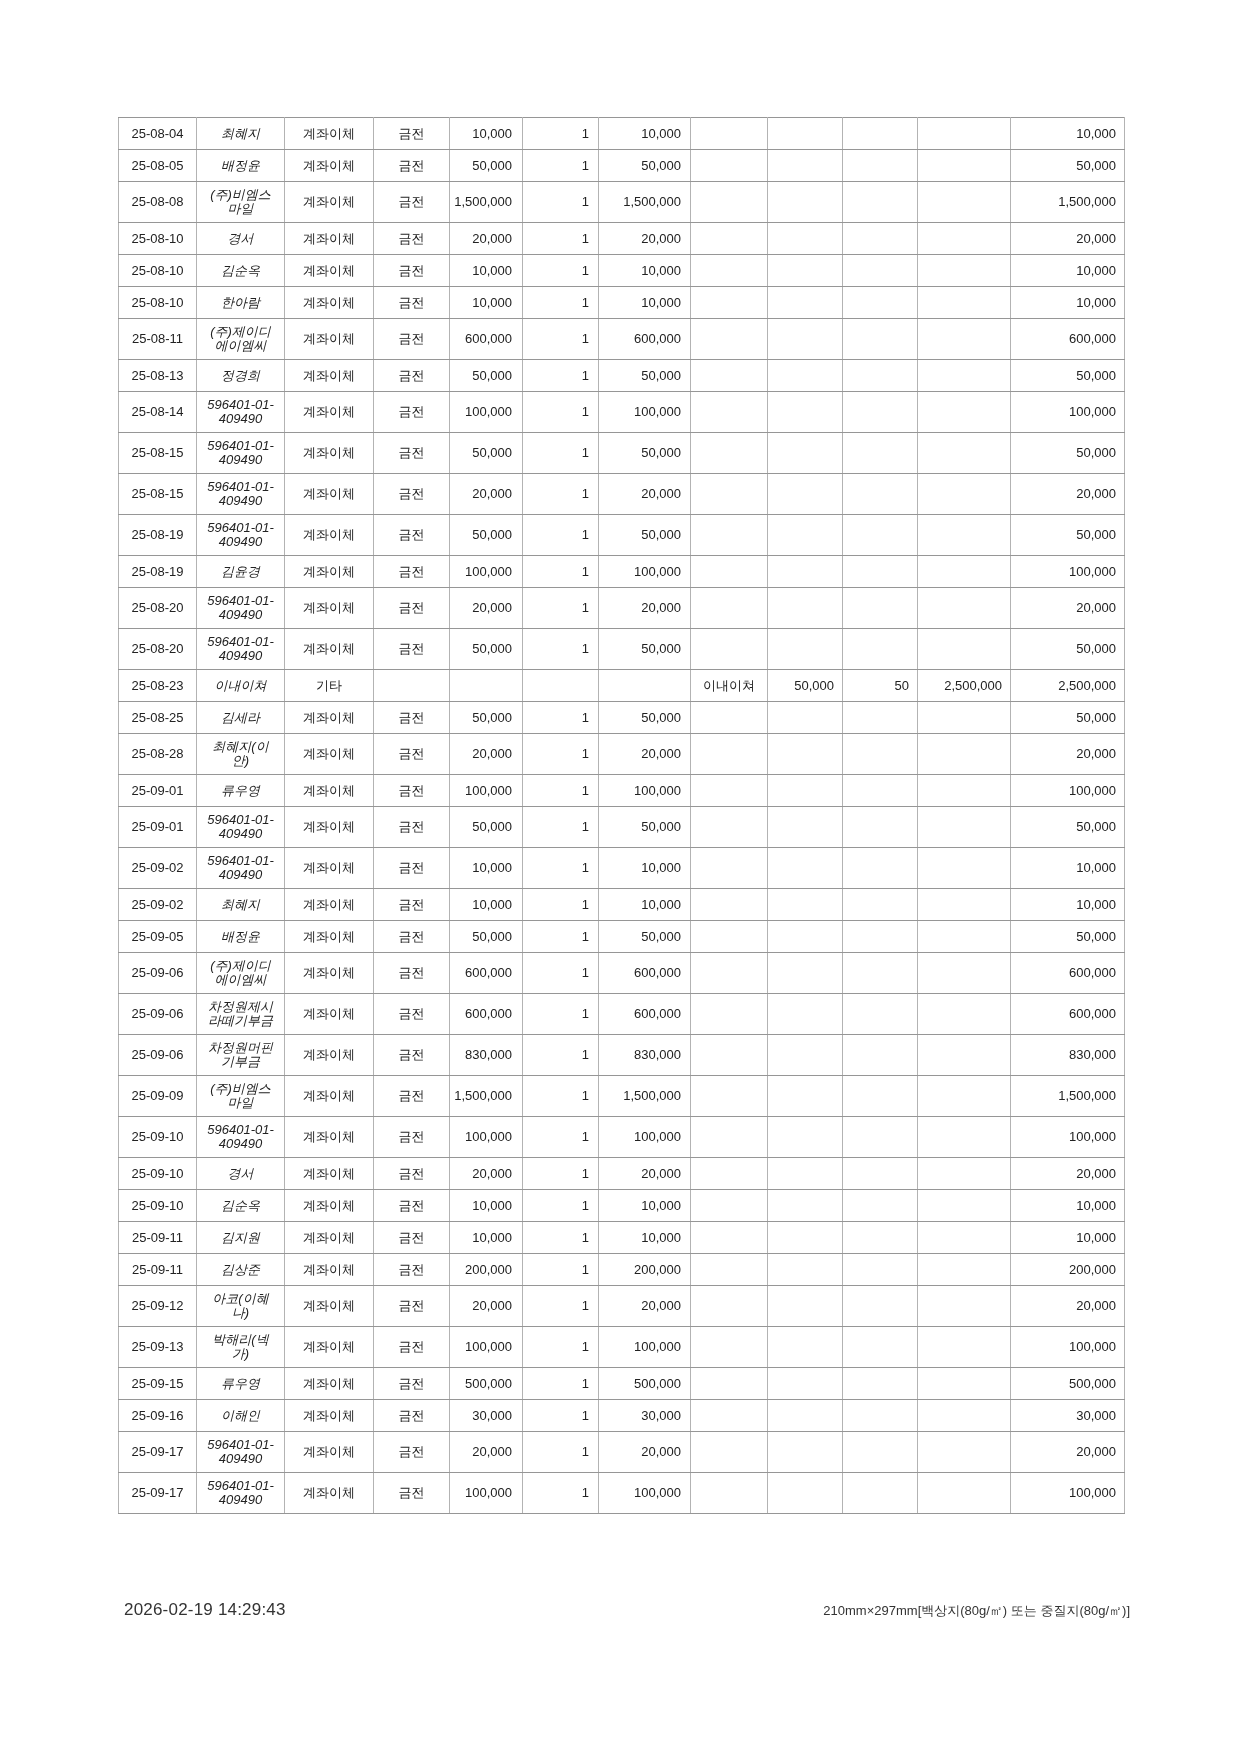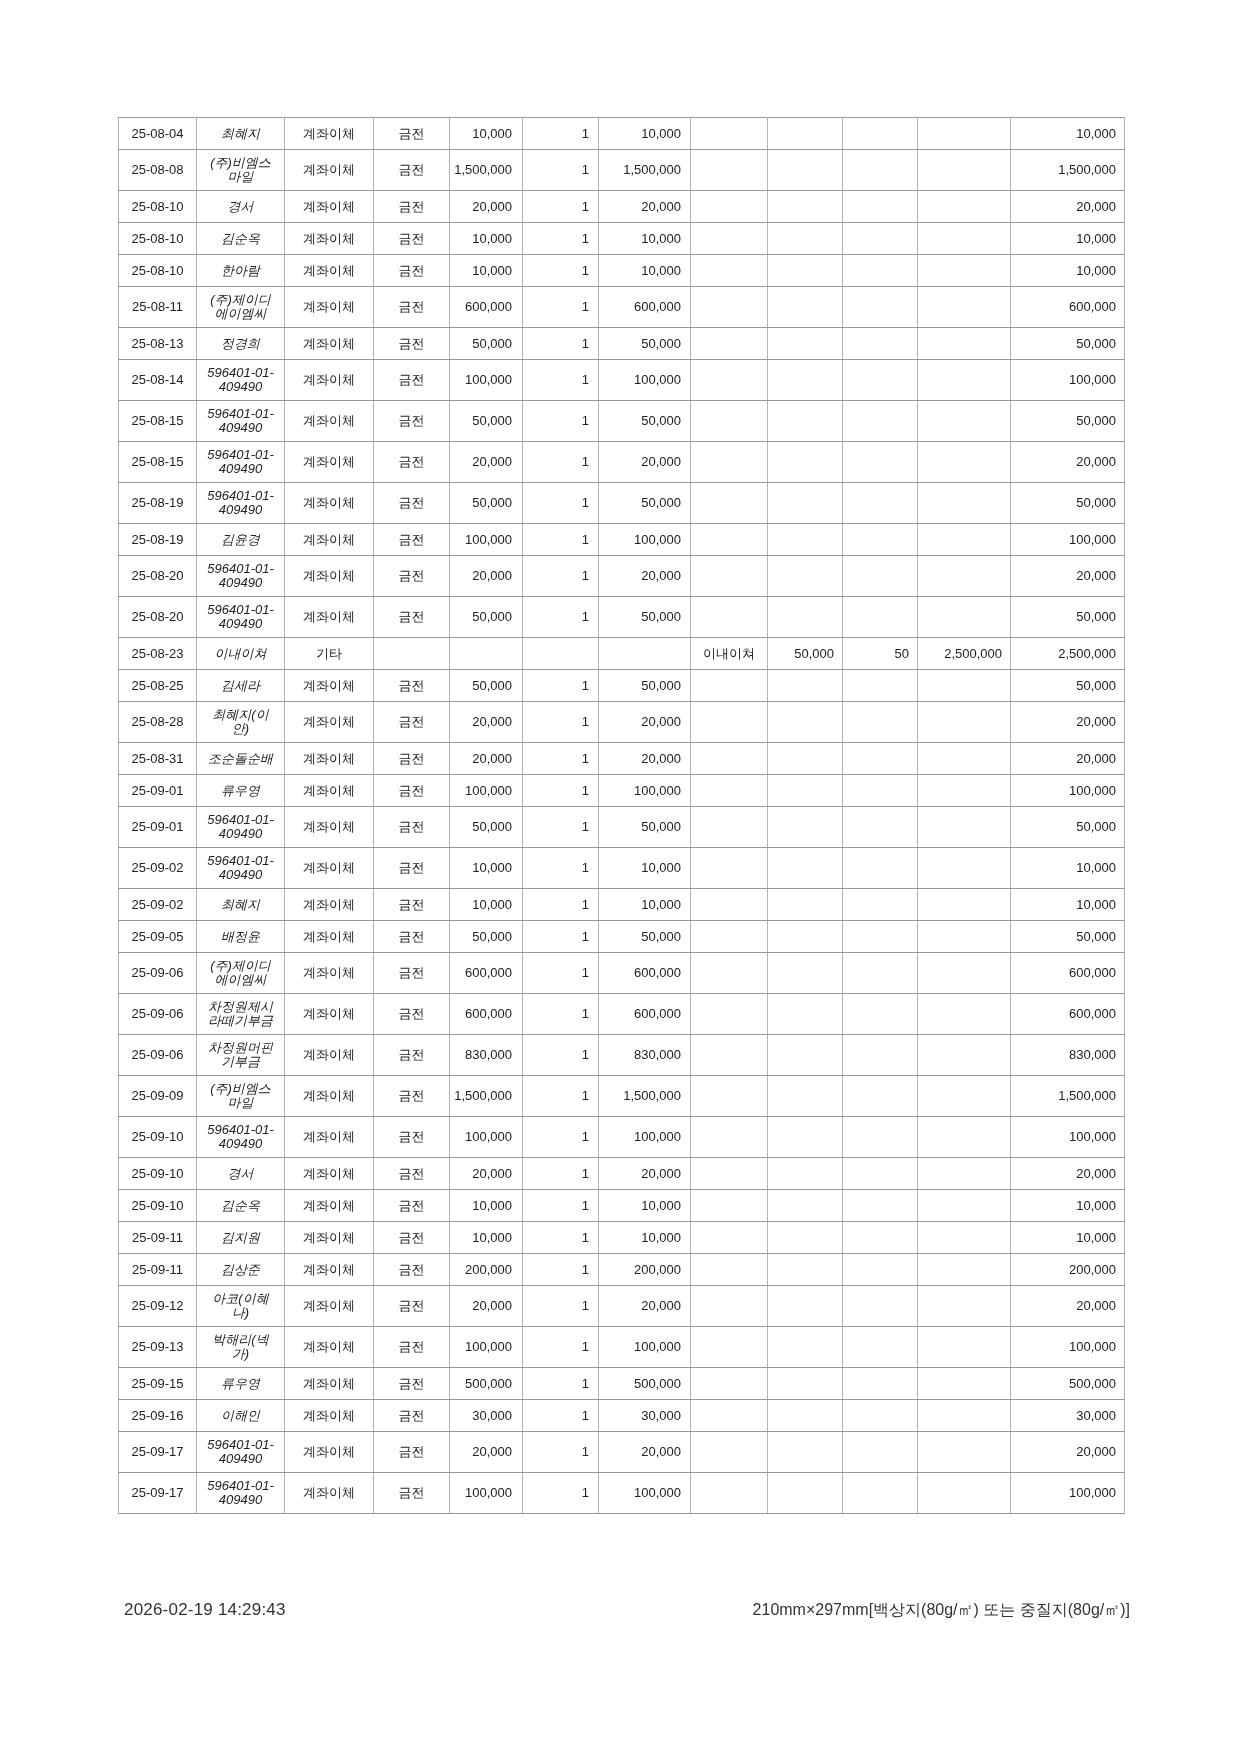--- a/index.html
+++ b/index.html
@@ -54,21 +54,21 @@
     position: absolute;
     left: 124px;
     top: 1600px;
     width: 1006px;
     display: flex;
     justify-content: space-between;
     align-items: baseline;
     color: #333333;
   }
   .footer-timestamp { font-size: 17px; letter-spacing: 0.2px; }
-  .footer-paper-spec { font-size: 16px; }
+  .footer-paper-spec { font-size: 13px; }
 </style>
 </head>
 <body>
 
 <div class="page">
 
   <table class="donation-table">
     <colgroup>
       <col style="width:78px">
         <col style="width:88px">
@@ -92,20 +92,34 @@
           <td class="r">10,000</td>
           <td class="r">1</td>
           <td class="r">10,000</td>
           <td class="c"></td>
           <td class="r"></td>
           <td class="r"></td>
           <td class="r"></td>
           <td class="r">10,000</td>
         </tr>
         <tr>
+          <td class="c">25-08-05</td>
+          <td class="c">배정윤</td>
+          <td class="c">계좌이체</td>
+          <td class="c">금전</td>
+          <td class="r">50,000</td>
+          <td class="r">1</td>
+          <td class="r">50,000</td>
+          <td class="c"></td>
+          <td class="r"></td>
+          <td class="r"></td>
+          <td class="r"></td>
+          <td class="r">50,000</td>
+        </tr>
+        <tr>
           <td class="c">25-08-08</td>
           <td class="c">(주)비엠스마일</td>
           <td class="c">계좌이체</td>
           <td class="c">금전</td>
           <td class="r">1,500,000</td>
           <td class="r">1</td>
           <td class="r">1,500,000</td>
           <td class="c"></td>
           <td class="r"></td>
           <td class="r"></td>
@@ -304,34 +318,20 @@
           <td class="r">50,000</td>
           <td class="c"></td>
           <td class="r"></td>
           <td class="r"></td>
           <td class="r"></td>
           <td class="r">50,000</td>
         </tr>
         <tr>
           <td class="c">25-08-28</td>
           <td class="c">최혜지(이안)</td>
-          <td class="c">계좌이체</td>
-          <td class="c">금전</td>
-          <td class="r">20,000</td>
-          <td class="r">1</td>
-          <td class="r">20,000</td>
-          <td class="c"></td>
-          <td class="r"></td>
-          <td class="r"></td>
-          <td class="r"></td>
-          <td class="r">20,000</td>
-        </tr>
-        <tr>
-          <td class="c">25-08-31</td>
-          <td class="c">조순돌순배</td>
           <td class="c">계좌이체</td>
           <td class="c">금전</td>
           <td class="r">20,000</td>
           <td class="r">1</td>
           <td class="r">20,000</td>
           <td class="c"></td>
           <td class="r"></td>
           <td class="r"></td>
           <td class="r"></td>
           <td class="r">20,000</td>

